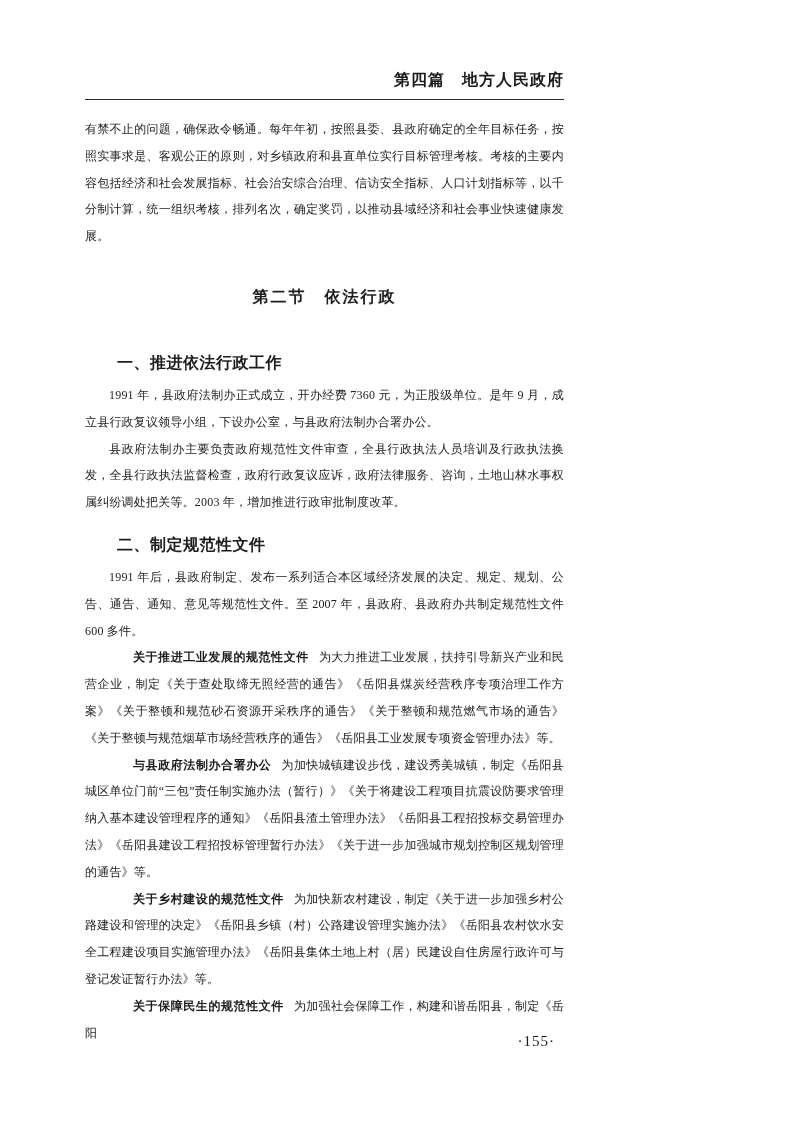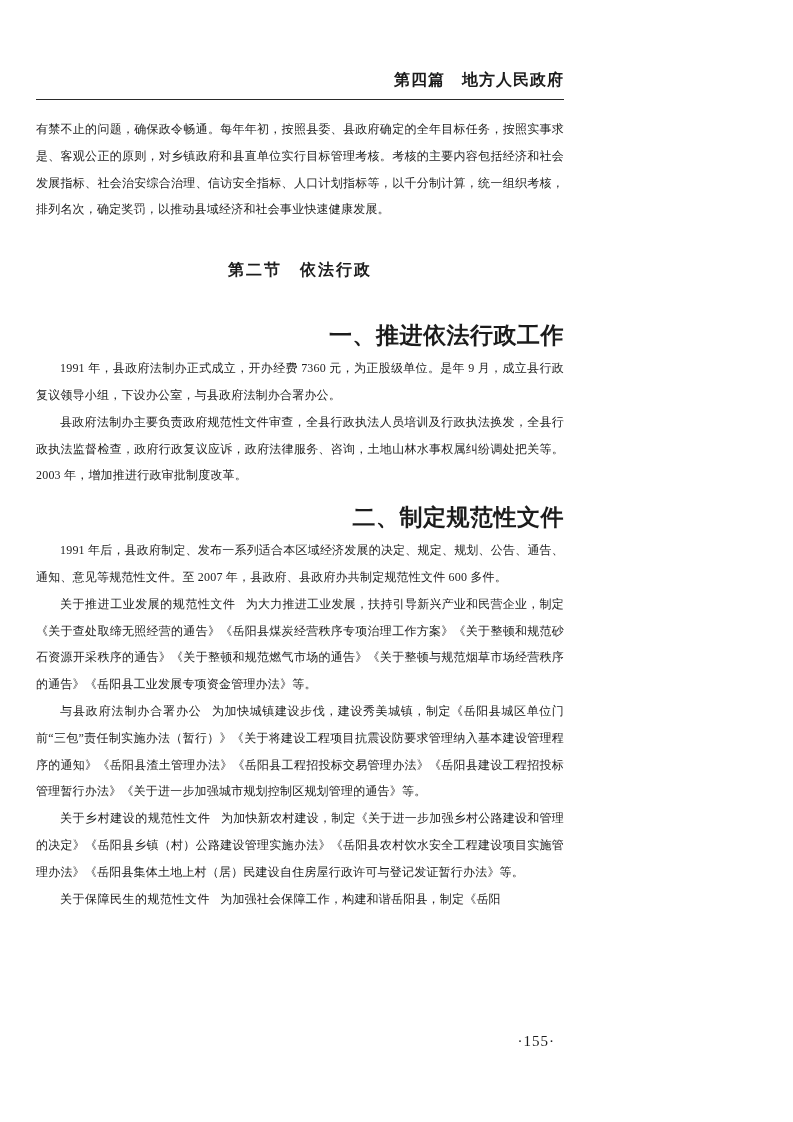--- a/index.html
+++ b/index.html
@@ -6,21 +6,21 @@
     margin: 0;
     padding: 0;
     background: #ffffff;
   }
   .page {
     position: relative;
     width: 647px;
     height: 1122px;
     background: #ffffff;
     box-sizing: border-box;
-    padding: 70px 83px 0 36px;
+    padding: 70px 83px 0 85px;
     overflow: hidden;
     color: #1c1c1c;
     font-family: "Liberation Serif", "DejaVu Serif", serif;
   }
   .running-head {
     text-align: right;
     font-family: "Liberation Sans", "DejaVu Sans", sans-serif;
     font-weight: bold;
     font-size: 16px;
     line-height: 20px;
@@ -46,31 +46,31 @@
     font-weight: bold;
     font-size: 16px;
     line-height: 32px;
     text-align: center;
     letter-spacing: 2px;
     margin: 31px 0 36px 0;
   }
   .sub-heading {
     font-family: "Liberation Sans", "DejaVu Sans", sans-serif;
     font-weight: bold;
-    font-size: 23px;
+    font-size: 16px;
     line-height: 27px;
     margin: 15px 0 6px 0;
     text-indent: 2em;
     letter-spacing: 0.5px;
-    text-align: right;
   }
   .lead {
-    font-weight: normal;
+    font-weight: bold;
     letter-spacing: 0.5px;
     margin-right: 0.85em;
+    margin-left: 24px;
   }
   .page-number {
     position: absolute;
     top: 1031px;
     right: 92px;
     font-size: 15px;
     line-height: 20px;
     letter-spacing: 1px;
   }
 </style>

